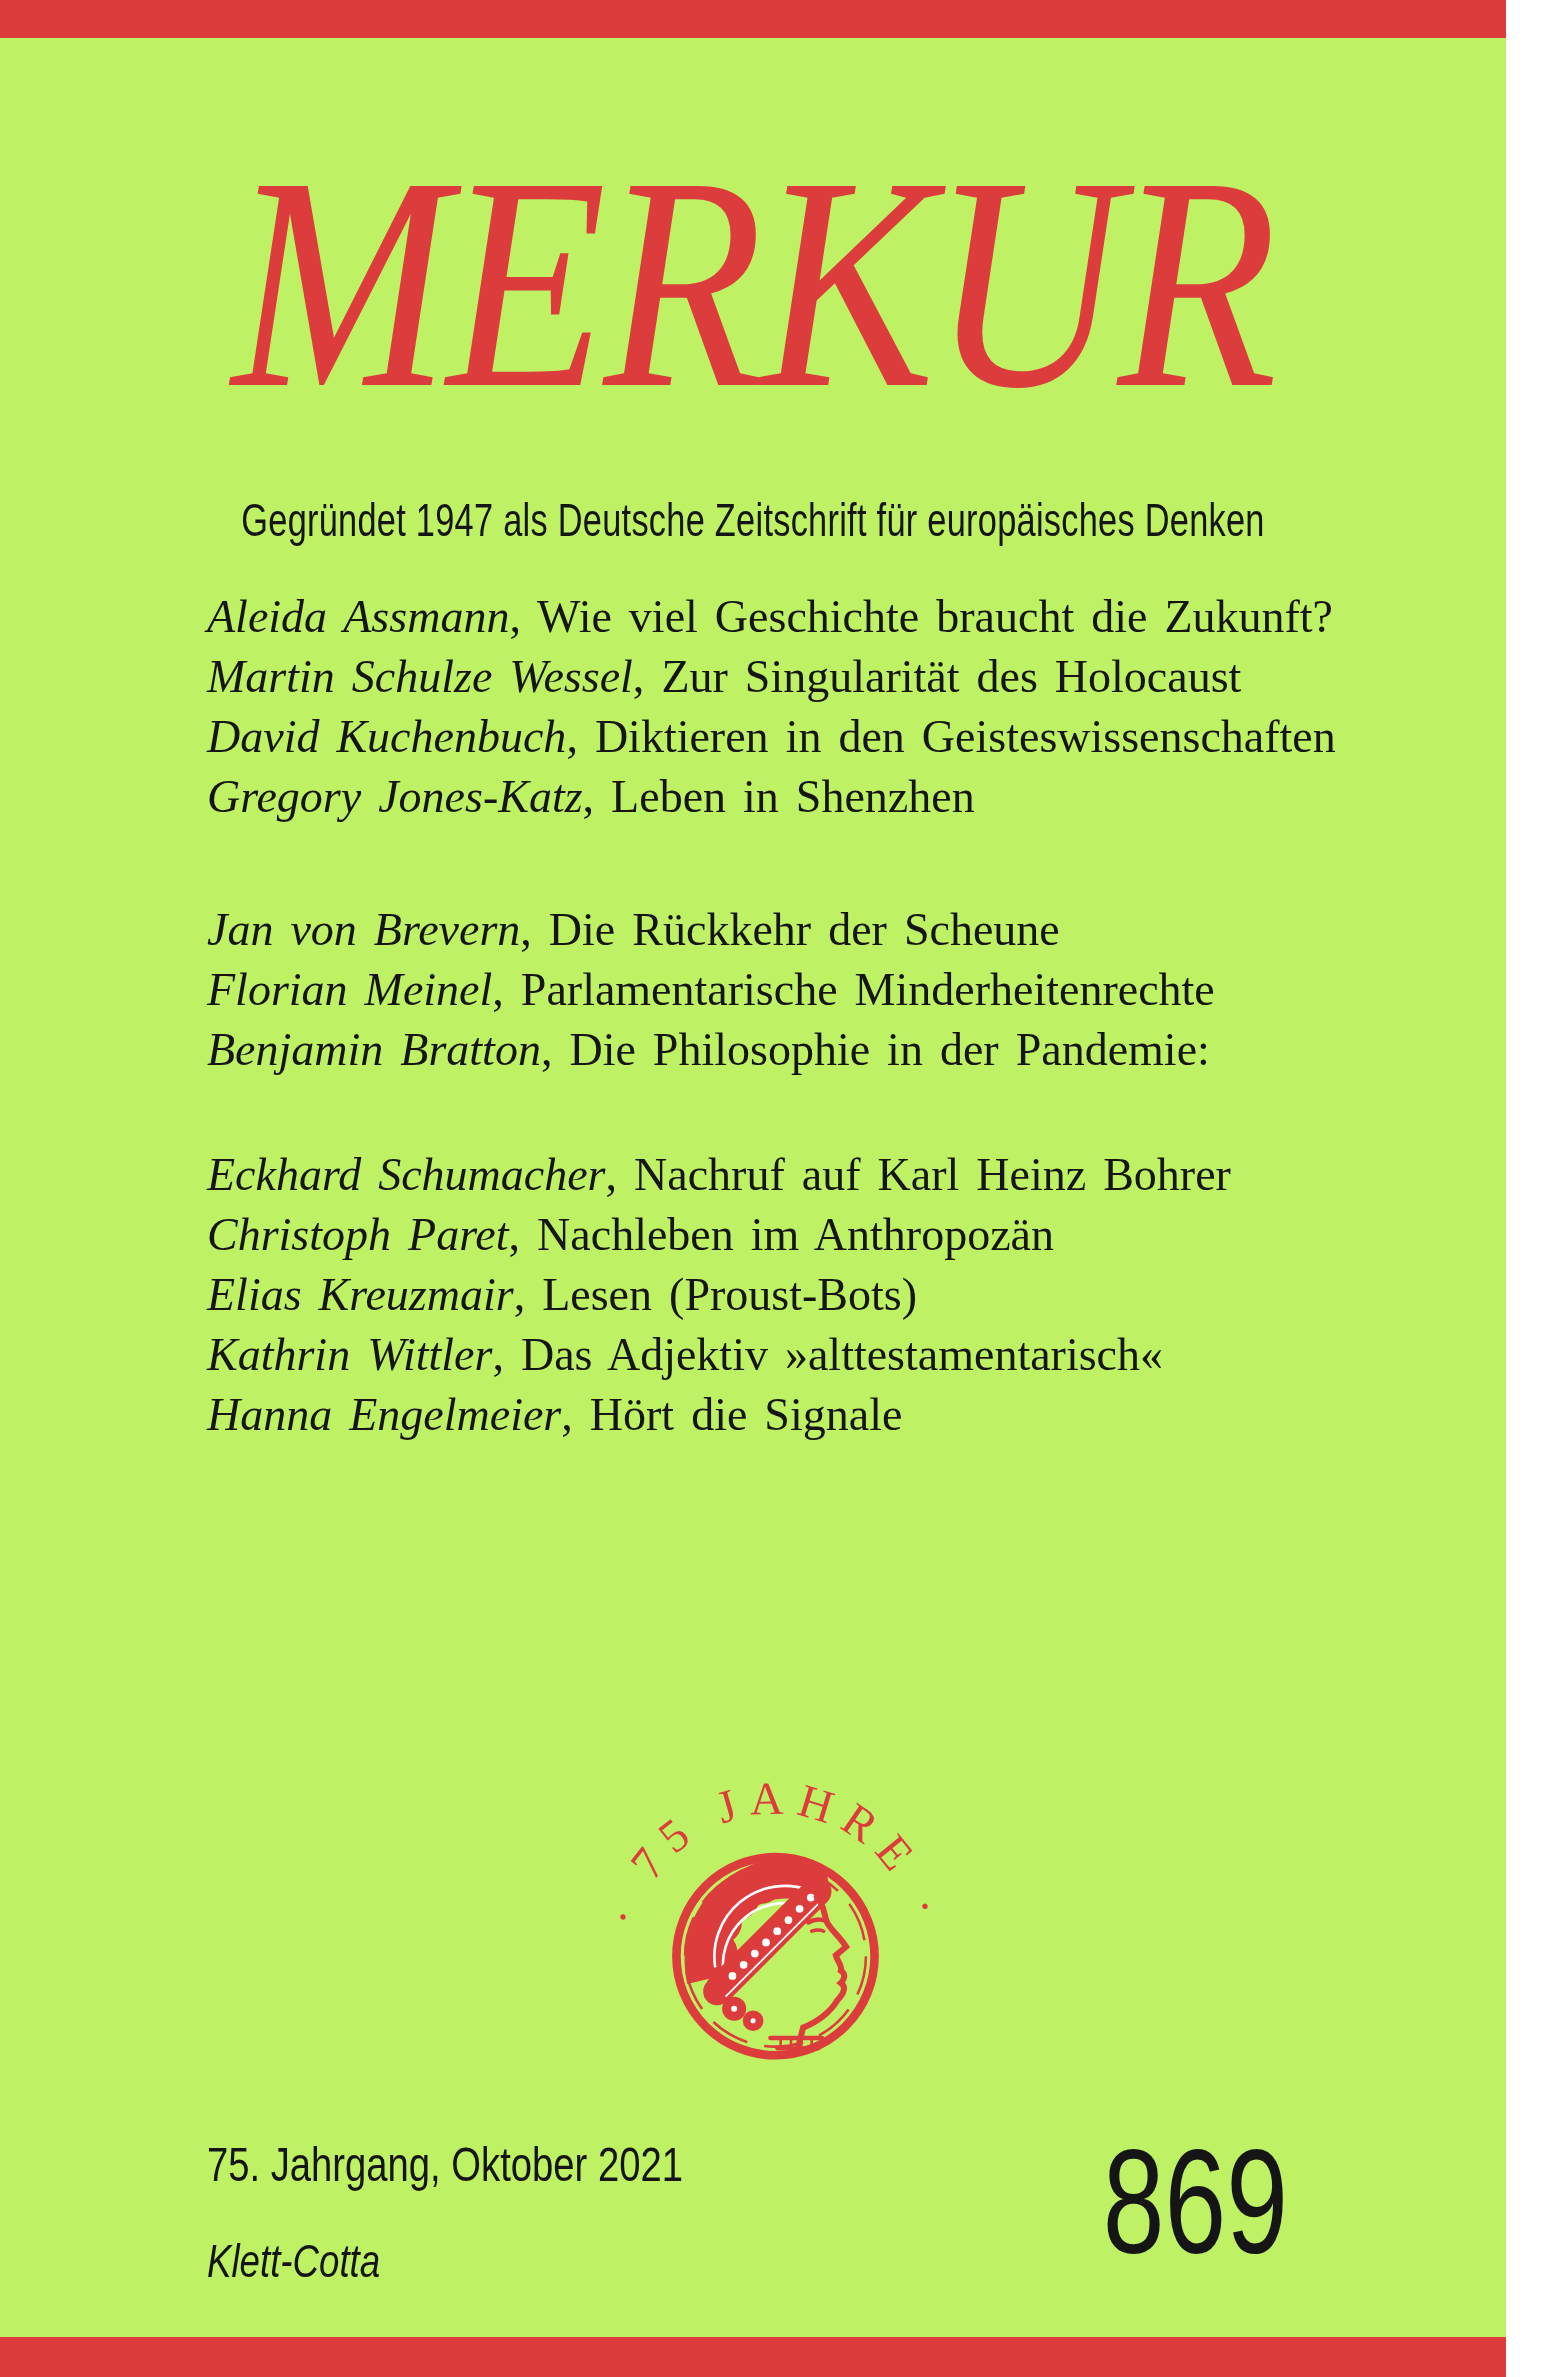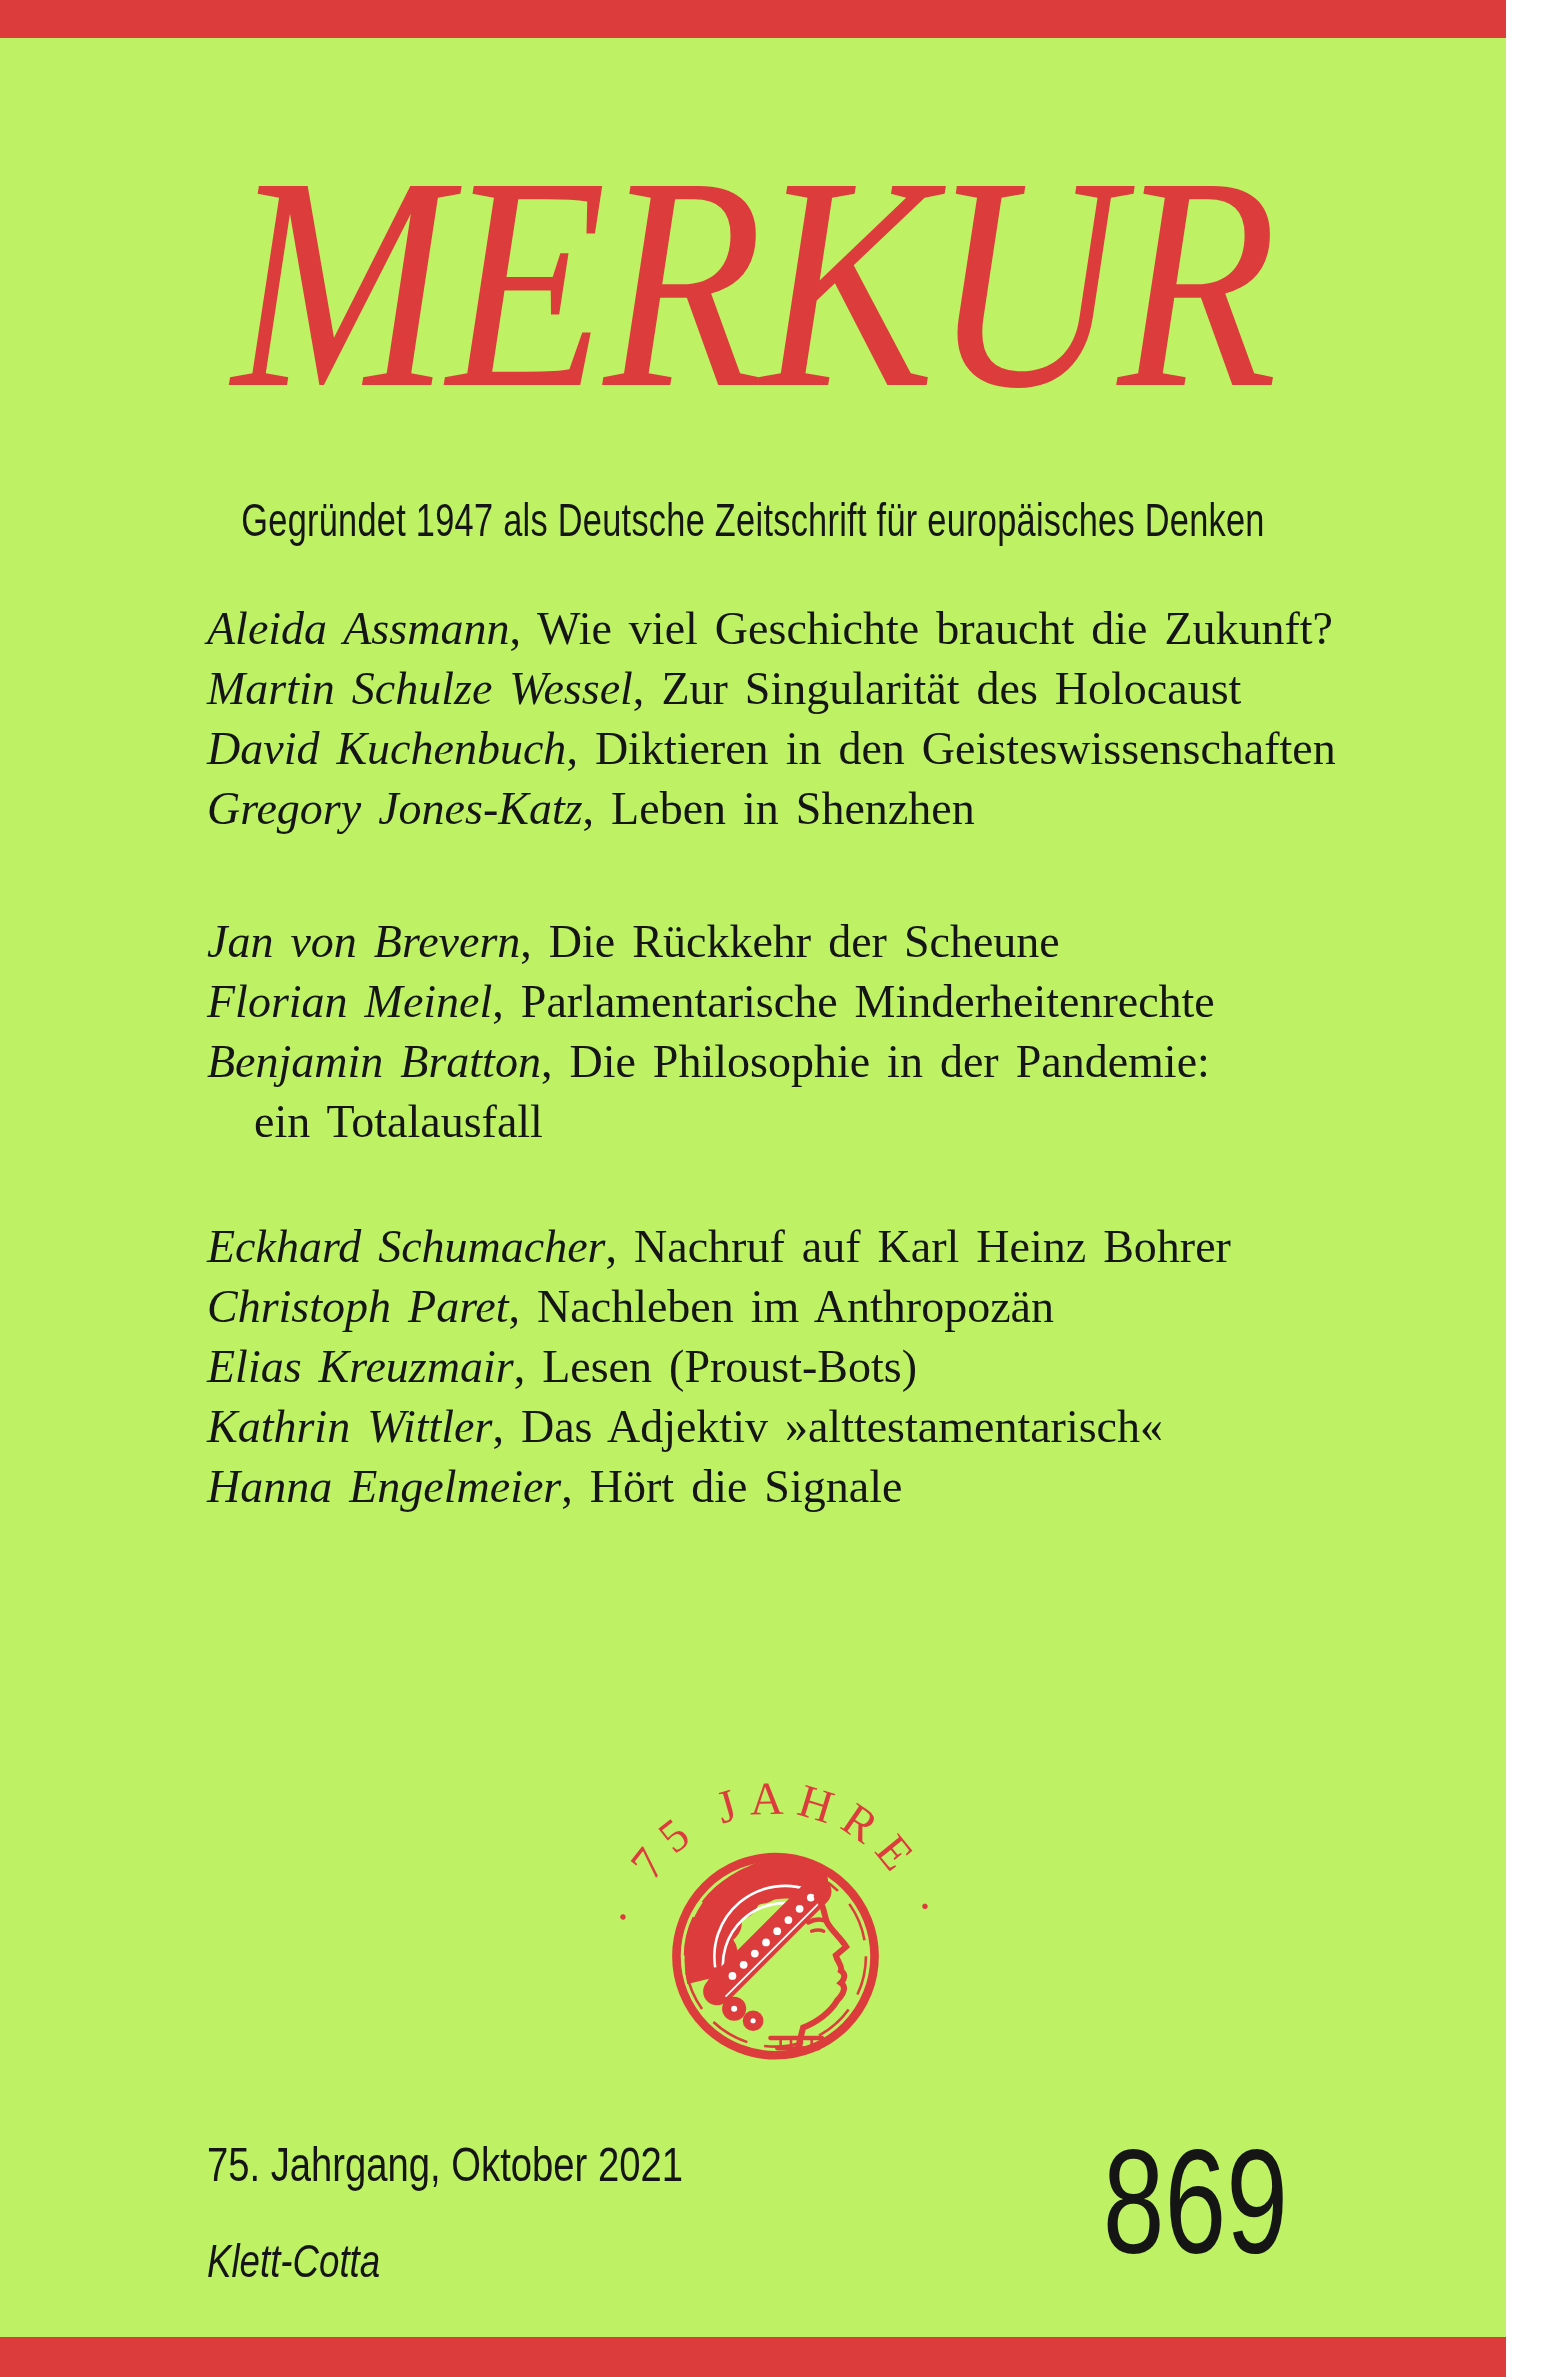--- a/index.html
+++ b/index.html
@@ -39,21 +39,21 @@
   .masthead-subtitle .stretch{
     display:inline-block;
     transform:scaleX(0.73);transform-origin:center;
     font-family:"Liberation Sans", sans-serif;
     font-size:47px;line-height:47px;
     color:var(--text-black);
     letter-spacing:0.4px;
   }
 
   .contents{
-    position:absolute;left:207px;top:599px;width:1310px;
+    position:absolute;left:207px;top:587px;width:1310px;
     font-size:46px;line-height:60px;
     color:var(--text-black);
     white-space:nowrap;
     word-spacing:0.12em;
   }
   .contents .group{margin:0;}
   .contents .group:nth-of-type(2){margin-top:73px;}
   .contents .group:nth-of-type(3){margin-top:65px;}
   .contents .author{font-style:italic;}
   .contents .cont{padding-left:47px;}
@@ -114,21 +114,20 @@
       <div class="group">
         <div class="entry"><span class="author">Aleida Assmann</span><span class="etitle">, Wie viel Geschichte braucht die Zukunft?</span></div>
         <div class="entry"><span class="author">Martin Schulze Wessel</span><span class="etitle">, Zur Singularität des Holocaust</span></div>
         <div class="entry"><span class="author">David Kuchenbuch</span><span class="etitle">, Diktieren in den Geisteswissenschaften</span></div>
         <div class="entry"><span class="author">Gregory Jones-Katz</span><span class="etitle">, Leben in Shenzhen</span></div>
       </div>
       <div class="group">
         <div class="entry"><span class="author">Jan von Brevern</span><span class="etitle">, Die Rückkehr der Scheune</span></div>
         <div class="entry"><span class="author">Florian Meinel</span><span class="etitle">, Parlamentarische Minderheitenrechte</span></div>
         <div class="entry"><span class="author">Benjamin Bratton</span><span class="etitle">, Die Philosophie in der Pandemie:</span></div>
-        <div class="entry cont">ein Totalausfall</div>
       </div>
       <div class="group">
         <div class="entry"><span class="author">Eckhard Schumacher</span><span class="etitle">, Nachruf auf Karl Heinz Bohrer</span></div>
         <div class="entry"><span class="author">Christoph Paret</span><span class="etitle">, Nachleben im Anthropozän</span></div>
         <div class="entry"><span class="author">Elias Kreuzmair</span><span class="etitle">, Lesen (Proust-Bots)</span></div>
         <div class="entry"><span class="author">Kathrin Wittler</span><span class="etitle">, Das Adjektiv »alttestamentarisch«</span></div>
         <div class="entry"><span class="author">Hanna Engelmeier</span><span class="etitle">, Hört die Signale</span></div>
       </div>
     </div>
 

